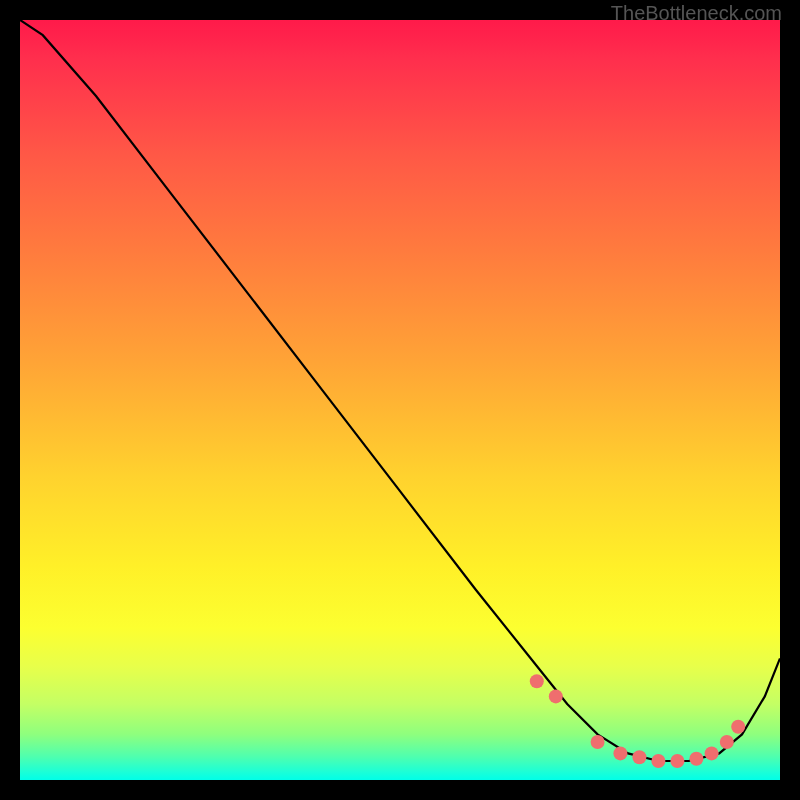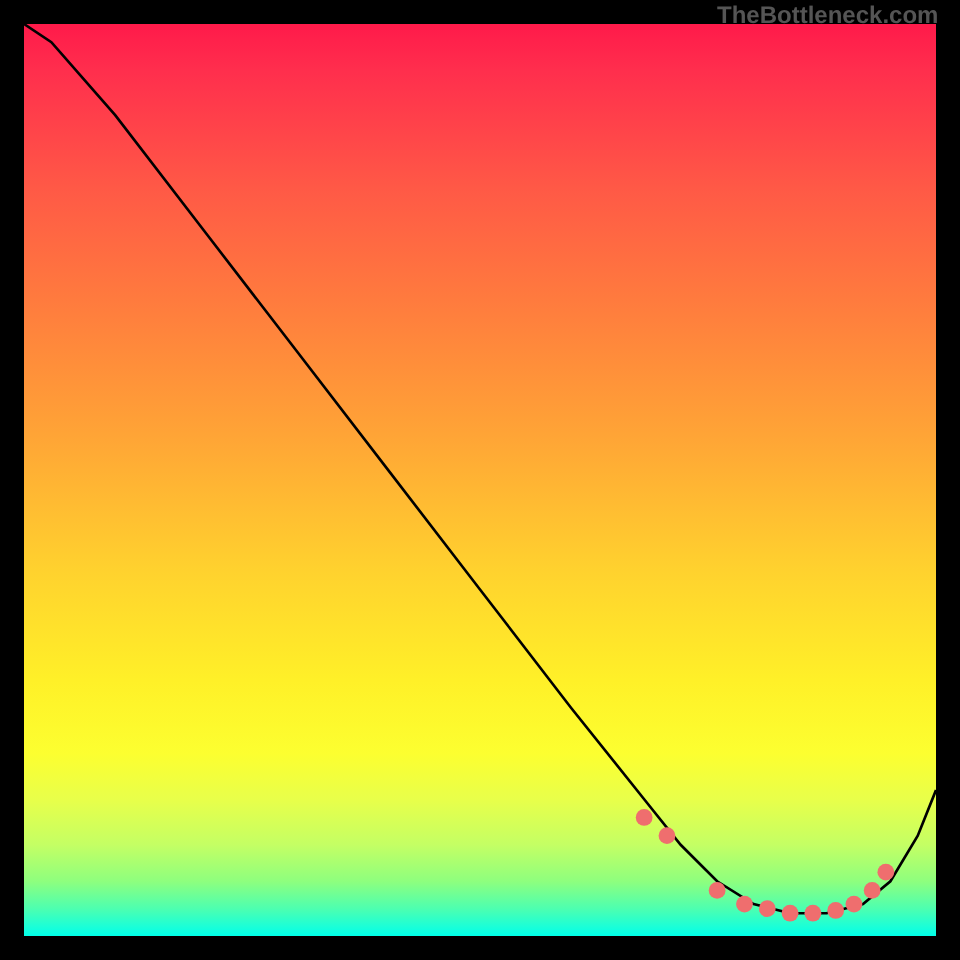--- a/index.html
+++ b/index.html
@@ -9,21 +9,21 @@
     background: #000;
     position: relative;
     font-family: Arial, sans-serif;
   }
   .watermark {
     position: absolute;
     top: 2px;
     right: 18px;
     color: #555;
     font-size: 20px;
-    font-weight: bold;
+    font-weight: normal;
     z-index: 10;
   }
   .plot-area {
     position: absolute;
     left: 20px;
     top: 20px;
     width: 760px;
     height: 760px;
     overflow: hidden;
   }

